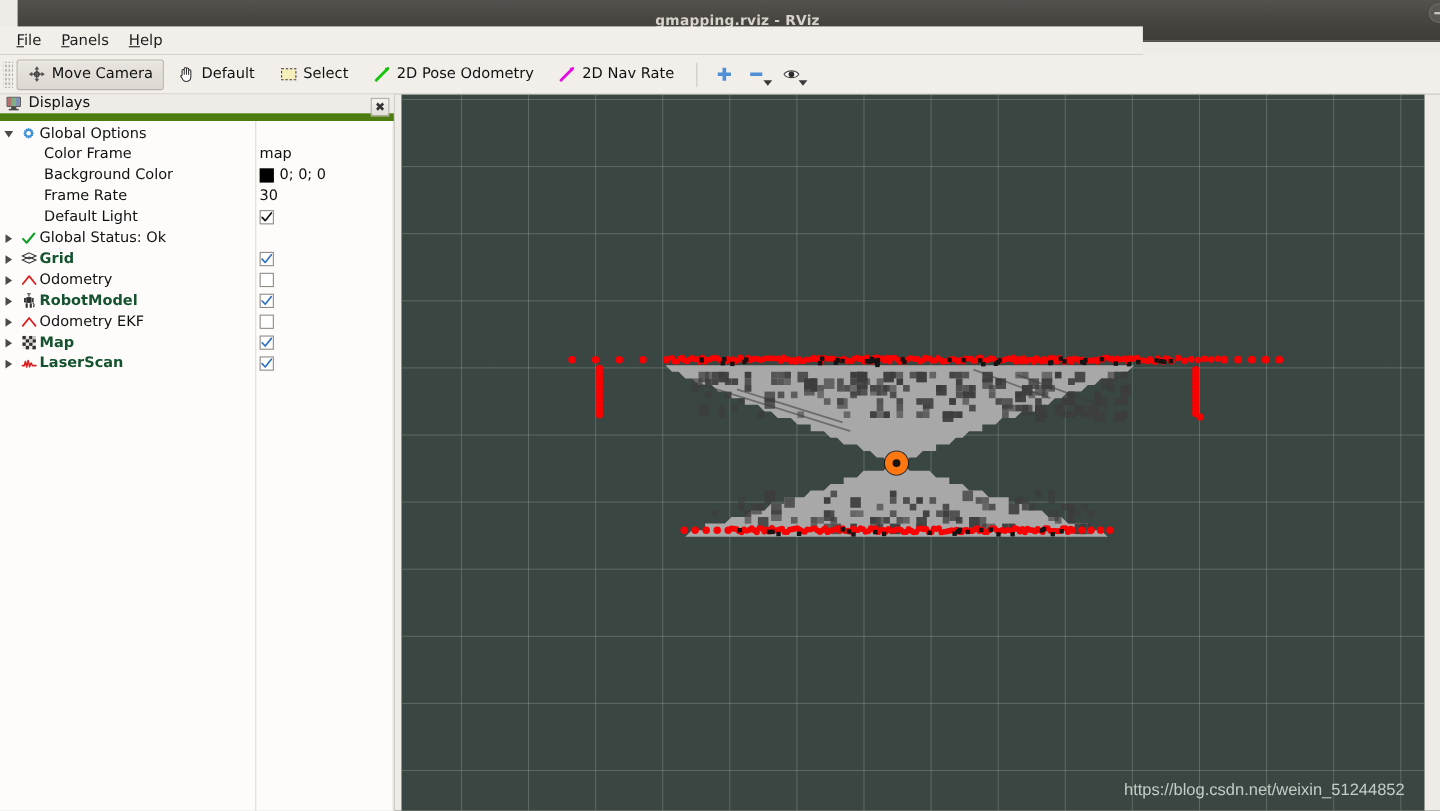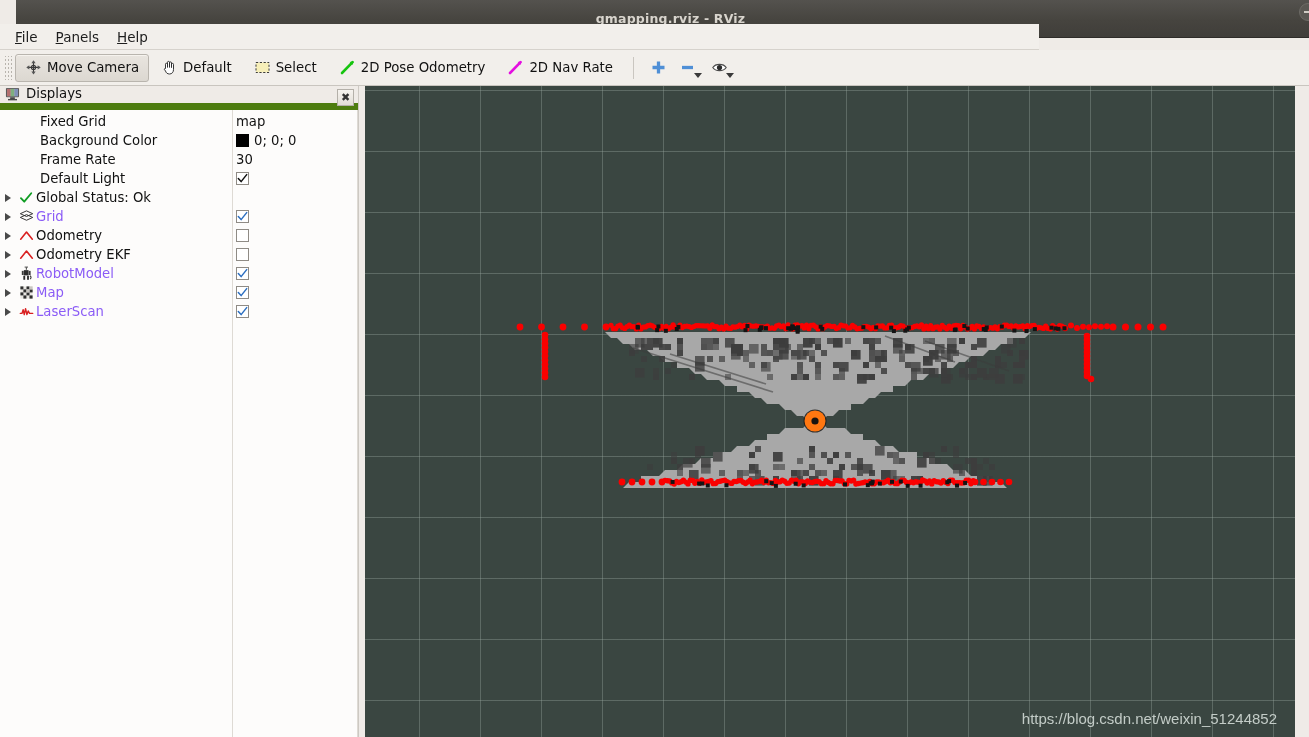--- a/index.html
+++ b/index.html
@@ -113,21 +113,21 @@
   .twist .tri-r {
     width: 0; height: 0; border-top: 4.5px solid transparent;
     border-bottom: 4.5px solid transparent; border-left: 6px solid #4a4a4a;
   }
   .twist .tri-d {
     width: 0; height: 0; border-left: 4.5px solid transparent;
     border-right: 4.5px solid transparent; border-top: 6px solid #4a4a4a;
   }
   .ticon { width: 20px; flex: 0 0 20px; display: flex; align-items: center; justify-content: center; }
   .tlabel { white-space: nowrap; }
-  .tlabel.link { color: #8b5cf6; font-weight: normal; }
+  .tlabel.link { color: #14532d; font-weight: bold; }
   .trow.sub .tlabel { margin-left: 0; }
   .tval {
     position: absolute; left: 236px; font-size: 13.2px; color: #111;
     display: flex; align-items: center; gap: 5px;
   }
   .cb {
     width: 13px; height: 13px; background: #fff; border: 1px solid #8f8b85;
     display: inline-flex; align-items: center; justify-content: center;
   }
   .cb svg { display: block; }
@@ -284,24 +284,38 @@
     <span class="dp-title">Displays</span>
     <div id="dp-close">
       <span>✖</span>
     </div>
   </div>
 
   <div id="dp-body">
     <div class="col-line" style="left:232px"></div>
     <div class="col-line" style="left:357px"></div>
     <div class="tree" id="tree">
+        <div class="trow">
+          <span class="twist">
+            <span class="tri-d"></span>
+          </span>
+          <span class="ticon">
+            <svg viewBox="0 0 16 16" width="14" height="14">
+              <g fill="#3f8fd6">
+           <path d="M8 1.2 L9.1 2.6 L10.8 2.1 L11.1 3.9 L12.8 4.2 L12.3 5.9 L13.7 7 L12.3 8.1 L12.8 9.8 L11.1 10.1 L10.8 11.8 L9.1 11.3 L8 12.7 L6.9 11.3 L5.2 11.8 L4.9 10.1 L3.2 9.8 L3.7 8.1 L2.3 7 L3.7 5.9 L3.2 4.2 L4.9 3.9 L5.2 2.1 L6.9 2.6 Z"></path>
+              </g>
+           <circle cx="8" cy="7" r="2.3" fill="#fdfcfb"></circle>
+            </svg>
+          </span>
+          <span class="tlabel">Global Options</span>
+        </div>
         <div class="trow sub">
           <span class="twist"></span>
           <span style="width: 24px; flex: 0 0 24px;"></span>
-          <span class="tlabel">Fixed Grid</span>
+          <span class="tlabel">Color Frame</span>
           <span class="tval">
             <span>map</span>
           </span>
         </div>
         <div class="trow sub">
           <span class="twist"></span>
           <span style="width: 24px; flex: 0 0 24px;"></span>
           <span class="tlabel">Background Color</span>
           <span class="tval">
             <span class="swatch" style="background: rgb(0, 0, 0);"></span>
@@ -373,51 +387,51 @@
           <span class="tval">
             <span class="cb"></span>
           </span>
         </div>
         <div class="trow">
           <span class="twist">
             <span class="tri-r"></span>
           </span>
           <span class="ticon">
             <svg viewBox="0 0 16 16" width="15" height="15">
-           <path d="M1.8 12 L8 4.3 L14.2 12" stroke="#d92020" stroke-width="1.7" fill="none" stroke-linecap="round" stroke-linejoin="round"></path>
-            </svg>
-          </span>
-          <span class="tlabel">Odometry EKF</span>
-          <span class="tval">
-            <span class="cb"></span>
-          </span>
-        </div>
-        <div class="trow">
-          <span class="twist">
-            <span class="tri-r"></span>
-          </span>
-          <span class="ticon">
-            <svg viewBox="0 0 16 16" width="15" height="15">
            <rect x="5.2" y="4.4" width="5" height="5.6" fill="#2e2e2e"></rect>
            <rect x="7.3" y="1.4" width="1" height="2.6" fill="#2e2e2e"></rect>
            <rect x="6" y="0.7" width="3.6" height="0.9" fill="#2e2e2e"></rect>
            <rect x="3" y="5.2" width="2" height="4.4" fill="#3d3d3d"></rect>
            <rect x="10.4" y="5.2" width="2" height="4.4" fill="#3d3d3d"></rect>
            <rect x="4.6" y="10.4" width="2" height="4.3" fill="#2e2e2e"></rect>
            <rect x="8.6" y="10.4" width="2" height="4.3" fill="#2e2e2e"></rect>
            <path d="M11.6 10.4 q2.3 1.4 0.4 3.6" stroke="#2e2e2e" stroke-width="1.1" fill="none"></path>
             </svg>
           </span>
           <span class="tlabel link">RobotModel</span>
           <span class="tval">
             <span class="cb">
               <svg width="11" height="11" viewBox="0 0 11 11">
                 <path d="M1.3 5.6 L4.1 8.6 L9.7 1.6" stroke="#2d6fc0" stroke-width="1.5" fill="none" stroke-linecap="round" stroke-linejoin="round"></path>
               </svg>
             </span>
+          </span>
+        </div>
+        <div class="trow">
+          <span class="twist">
+            <span class="tri-r"></span>
+          </span>
+          <span class="ticon">
+            <svg viewBox="0 0 16 16" width="15" height="15">
+           <path d="M1.8 12 L8 4.3 L14.2 12" stroke="#d92020" stroke-width="1.7" fill="none" stroke-linecap="round" stroke-linejoin="round"></path>
+            </svg>
+          </span>
+          <span class="tlabel">Odometry EKF</span>
+          <span class="tval">
+            <span class="cb"></span>
           </span>
         </div>
         <div class="trow">
           <span class="twist">
             <span class="tri-r"></span>
           </span>
           <span class="ticon">
             <svg viewBox="0 0 16 16" width="15" height="15">
            <rect x="1.5" y="1.5" width="13" height="13" fill="#e9e7e3"></rect>
            <g fill="#2f2f2f">

